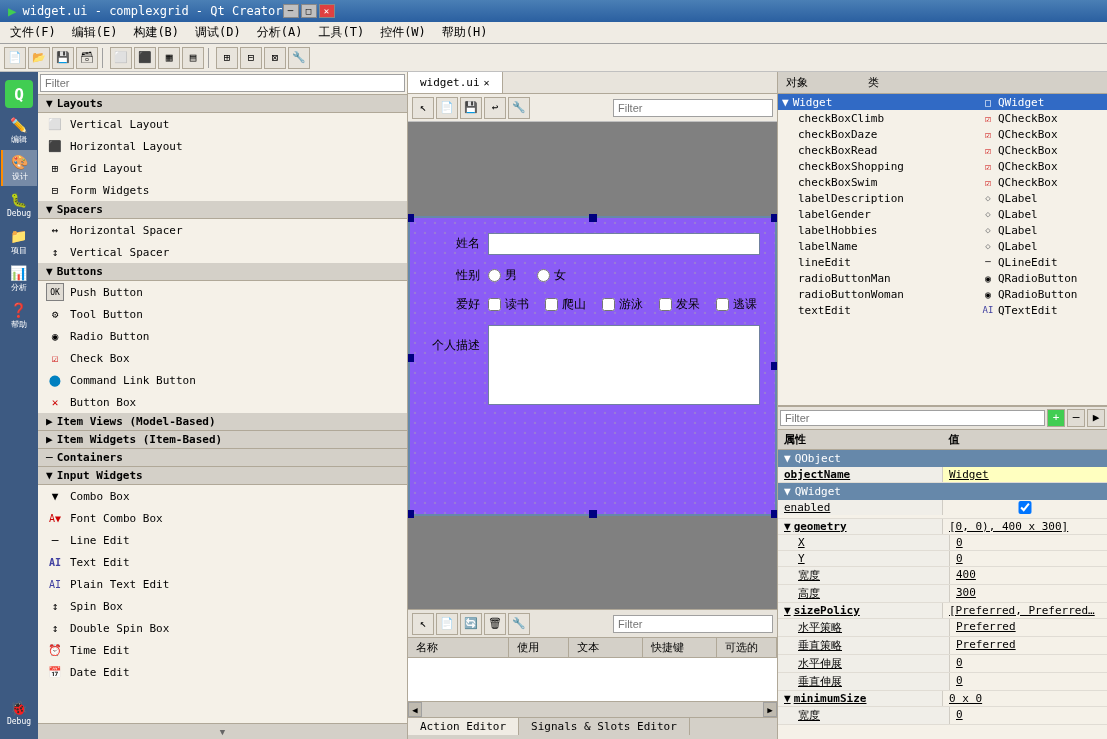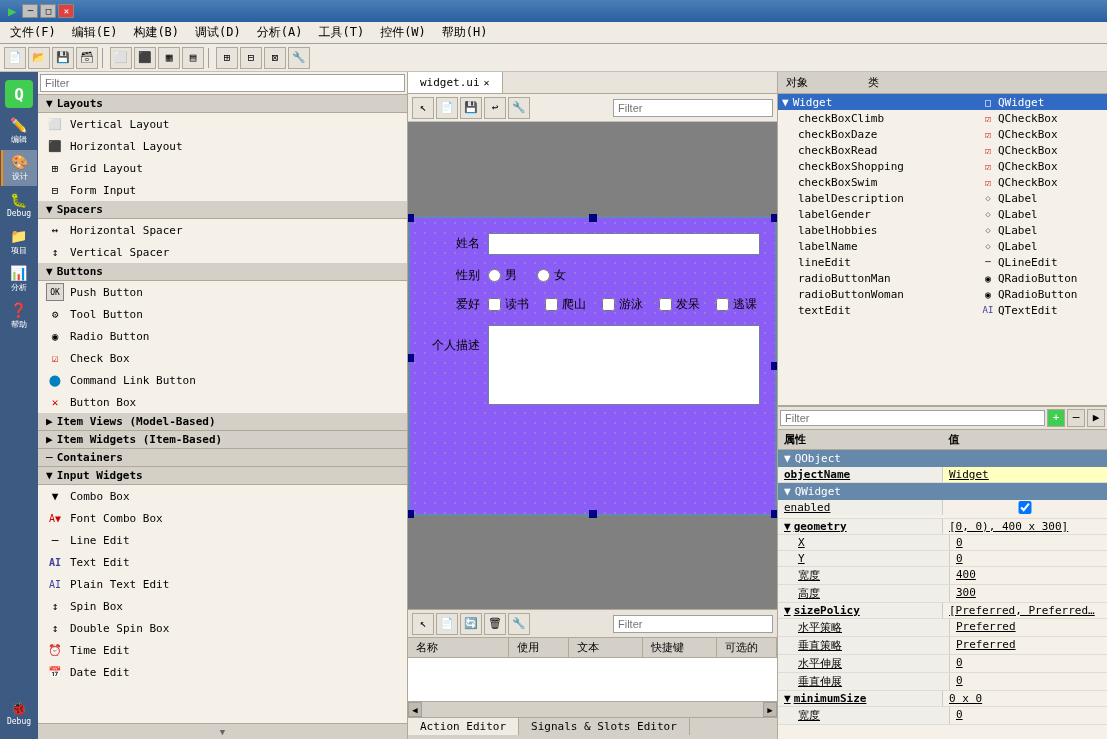--- a/index.html
+++ b/index.html
@@ -113,20 +113,21 @@
     
     ::-webkit-scrollbar { width: 14px; height: 14px; }
     ::-webkit-scrollbar-track { background: #f0ece4; }
     ::-webkit-scrollbar-thumb { background: #c0bbb0; border: 1px solid #a0a0a0; }
   </style>
 </head>
 <body>
 
 <div id="titlebar">
   <span style="margin-right:6px; font-size:14px; color:#41cd52;">▶</span>
+  <span>widget.ui - complexgrid - Qt Creator</span>
   <div class="win-buttons">
     <div class="win-btn">─</div>
     <div class="win-btn">□</div>
     <div class="win-btn" style="background:#e04040; color:white;">✕</div>
   </div>
 </div>
 
 <div id="menubar">
   <div class="menu-item">文件(F)</div>
   <div class="menu-item">编辑(E)</div>
@@ -210,21 +211,21 @@
       <div class="widget-item">
         <div class="w-icon">⬛</div>
         <span class="w-label">Horizontal Layout</span>
       </div>
       <div class="widget-item">
         <div class="w-icon">⊞</div>
         <span class="w-label">Grid Layout</span>
       </div>
       <div class="widget-item">
         <div class="w-icon">⊟</div>
-        <span class="w-label">Form Input</span>
+        <span class="w-label">Form Widgets</span>
       </div>
 
       <div class="section-header">
         <span>▼</span>
         <span>Spacers</span>
       </div>
       <div class="widget-item">
         <div class="w-icon">↔</div>
         <span class="w-label">Horizontal Spacer</span>
       </div>

